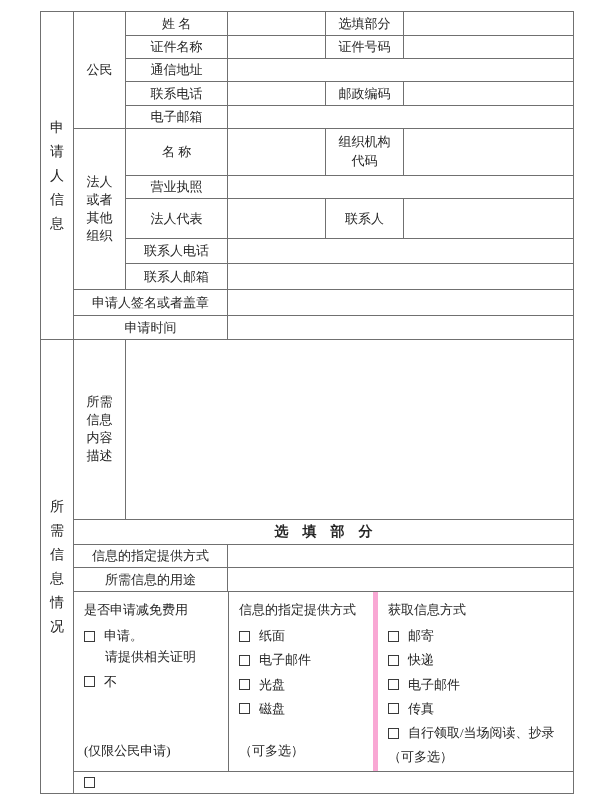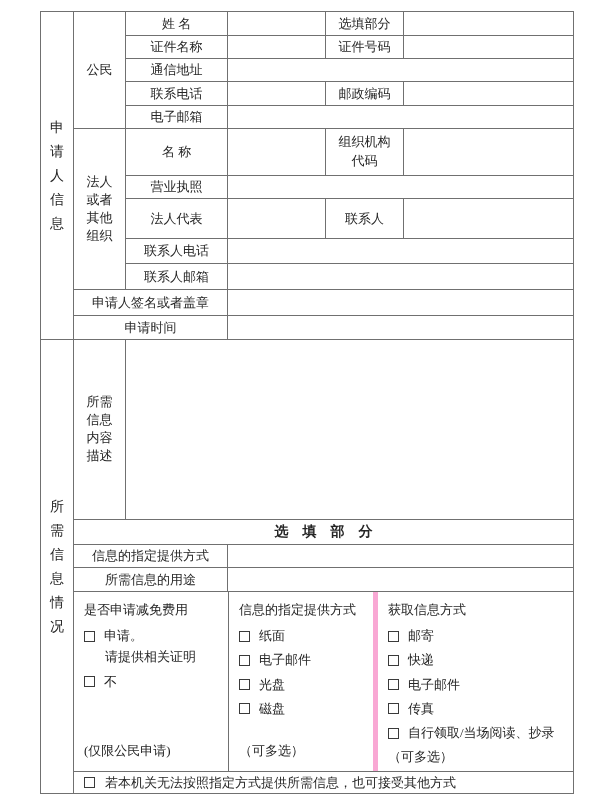--- a/index.html
+++ b/index.html
@@ -239,18 +239,17 @@
           <div class="footnote">（可多选）</div>
         </div>
 
       </div>
     </td>
   </tr>
   <tr style="height:22px">
     <td colspan="5" class="fallback-cell">
       <div class="fallback-inner">
         <span class="cb"></span>
-        <span>若本机关无法按照指定方式提供所需信息，也可接受其他方式</span>
       </div>
     </td>
   </tr>
 </tbody>
   </table>
 
 </body></html>

